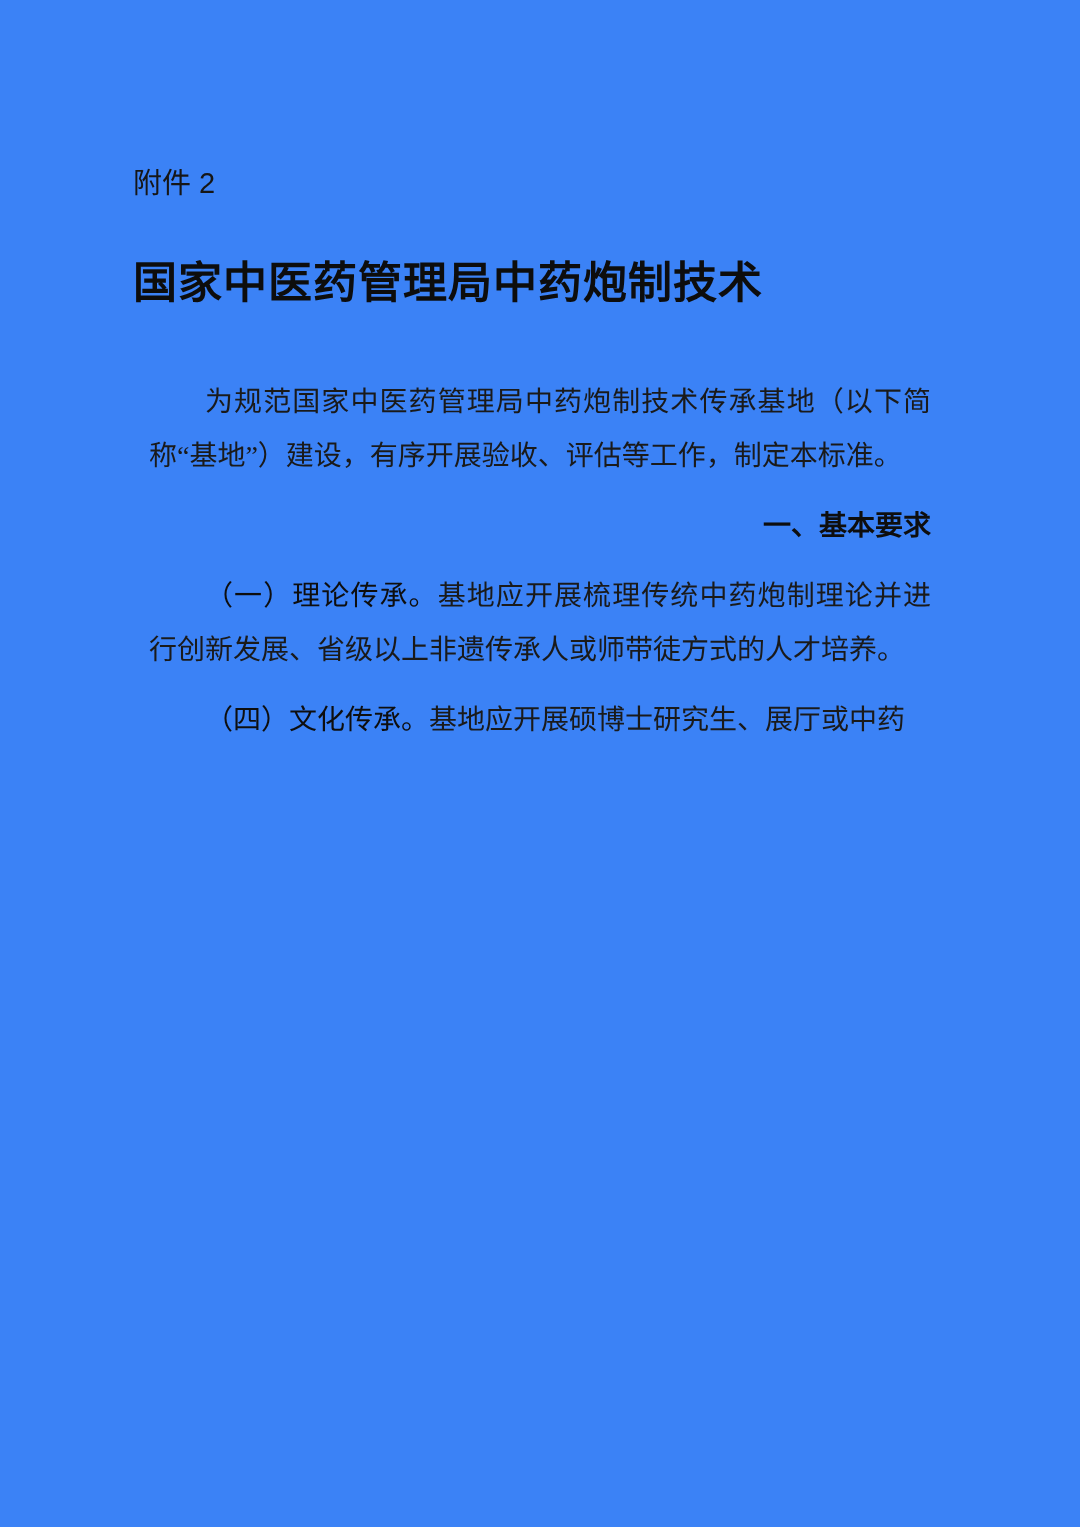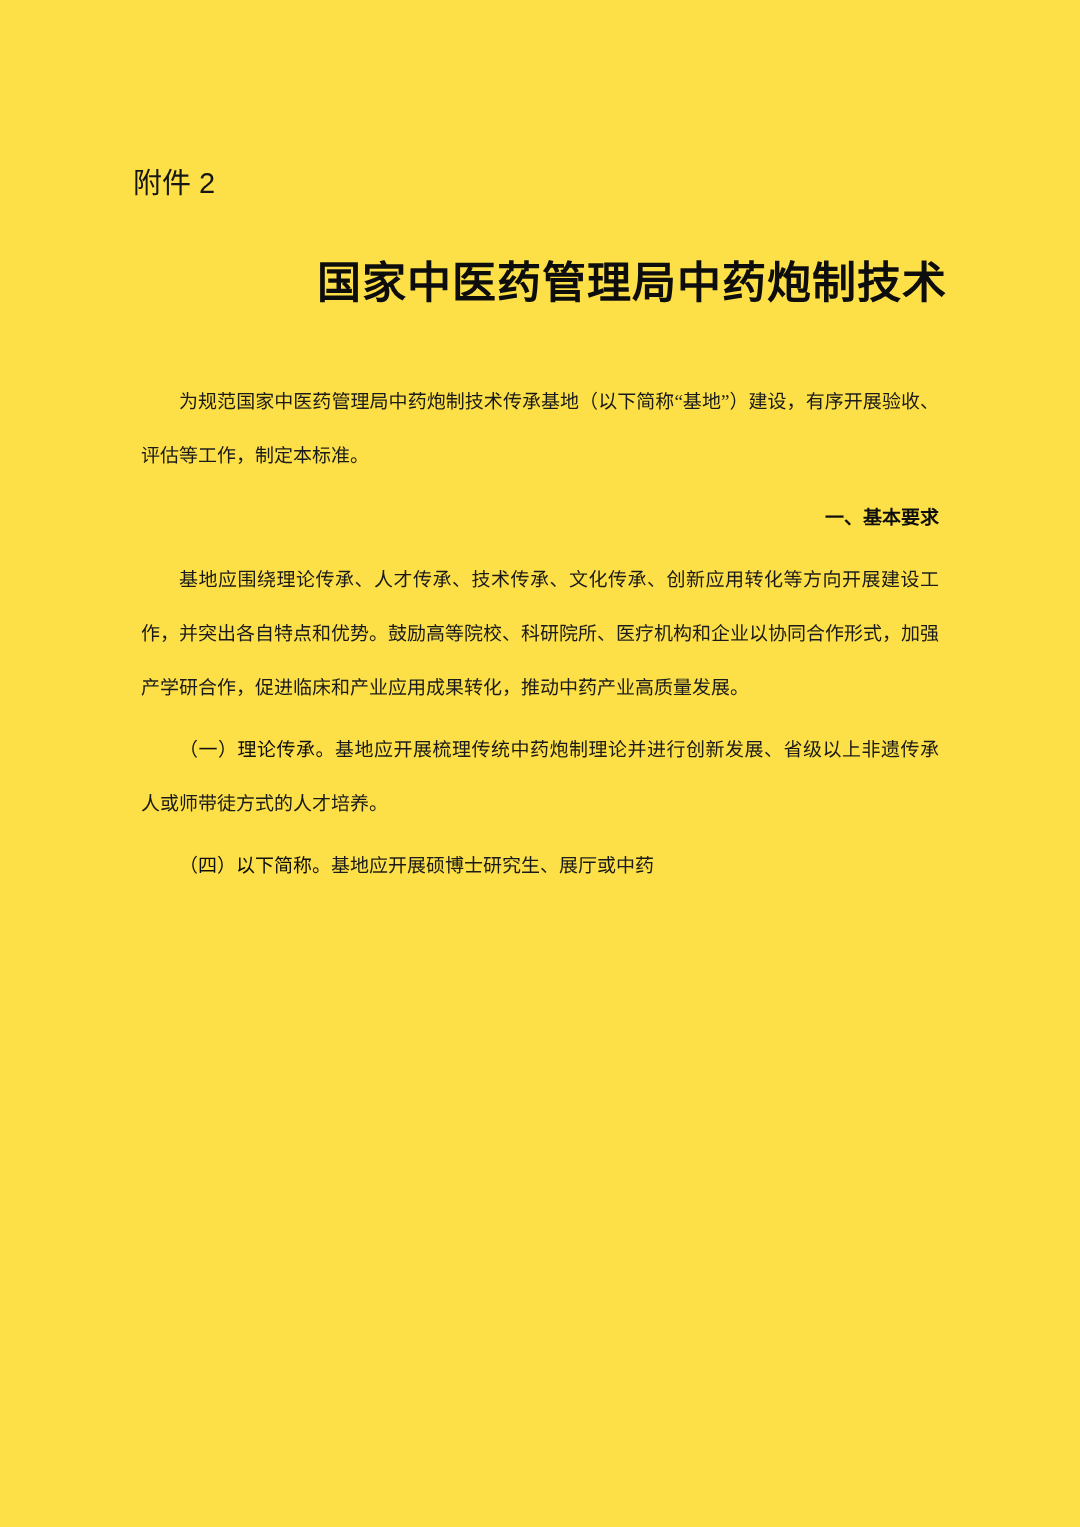--- a/index.html
+++ b/index.html
@@ -10,53 +10,53 @@
   body {
     width: 1080px;
     height: 1527px;
     font-family: "Liberation Serif", serif;
     color: #141414;
   }
   .page {
     position: relative;
     width: 1080px;
     height: 1527px;
-    background: #fde047;
+    background: #3b82f6;
     overflow: hidden;
     box-sizing: border-box;
     padding-top: 166px;
   }
   .content {
     width: 814px;
     margin: 0 auto;
   }
   .attachment {
     font-family: "Liberation Sans", sans-serif;
     font-size: 29px;
     line-height: 34px;
     color: #161616;
   }
   .doc-title {
     margin-top: 58px;
-    text-align: right;
+    text-align: left;
     font-weight: bold;
     font-size: 44px;
     line-height: 51px;
     letter-spacing: 1px;
     color: #0d0d0d;
   }
   .doc-title .title-line {
     display: block;
   }
   .body-text {
     margin-top: 66px;
   }
   .body-text p {
-    margin: 8px;
-    font-size: 19px;
+    margin: 16px;
+    font-size: 28px;
     line-height: 54px;
     text-align: justify;
     text-indent: 2em;
     color: #1a1a1a;
   }
   p.section-heading {
     font-family: "Liberation Sans", sans-serif;
     font-weight: bold;
     text-align: right;
     color: #0e0e0e;
@@ -77,23 +77,22 @@
     <h1 class="doc-title">
       <span class="title-line">国家中医药管理局中药炮制技术</span>
     </h1>
 
     <div class="body-text">
 
       <p class="intro">为规范国家中医药管理局中药炮制技术传承基地（以下简称“基地”）建设，有序开展验收、评估等工作，制定本标准。</p>
 
       <p class="section-heading">一、基本要求</p>
 
-      <p class="section-lead">基地应围绕理论传承、人才传承、技术传承、文化传承、创新应用转化等方向开展建设工作，并突出各自特点和优势。鼓励高等院校、科研院所、医疗机构和企业以协同合作形式，加强产学研合作，促进临床和产业应用成果转化，推动中药产业高质量发展。</p>
 
       <p class="clause"><b>（一）理论传承。</b><span>基地应开展梳理传统中药炮制理论并进行创新发展、省级以上非遗传承人或师带徒方式的人才培养。</span></p>
 
 
 
-      <p class="clause"><b>（四）以下简称。</b><span>基地应开展硕博士研究生、展厅或中药</span></p>
+      <p class="clause"><b>（四）文化传承。</b><span>基地应开展硕博士研究生、展厅或中药</span></p>
 
     </div>
   </div>
 </div>
 
 </body></html>

